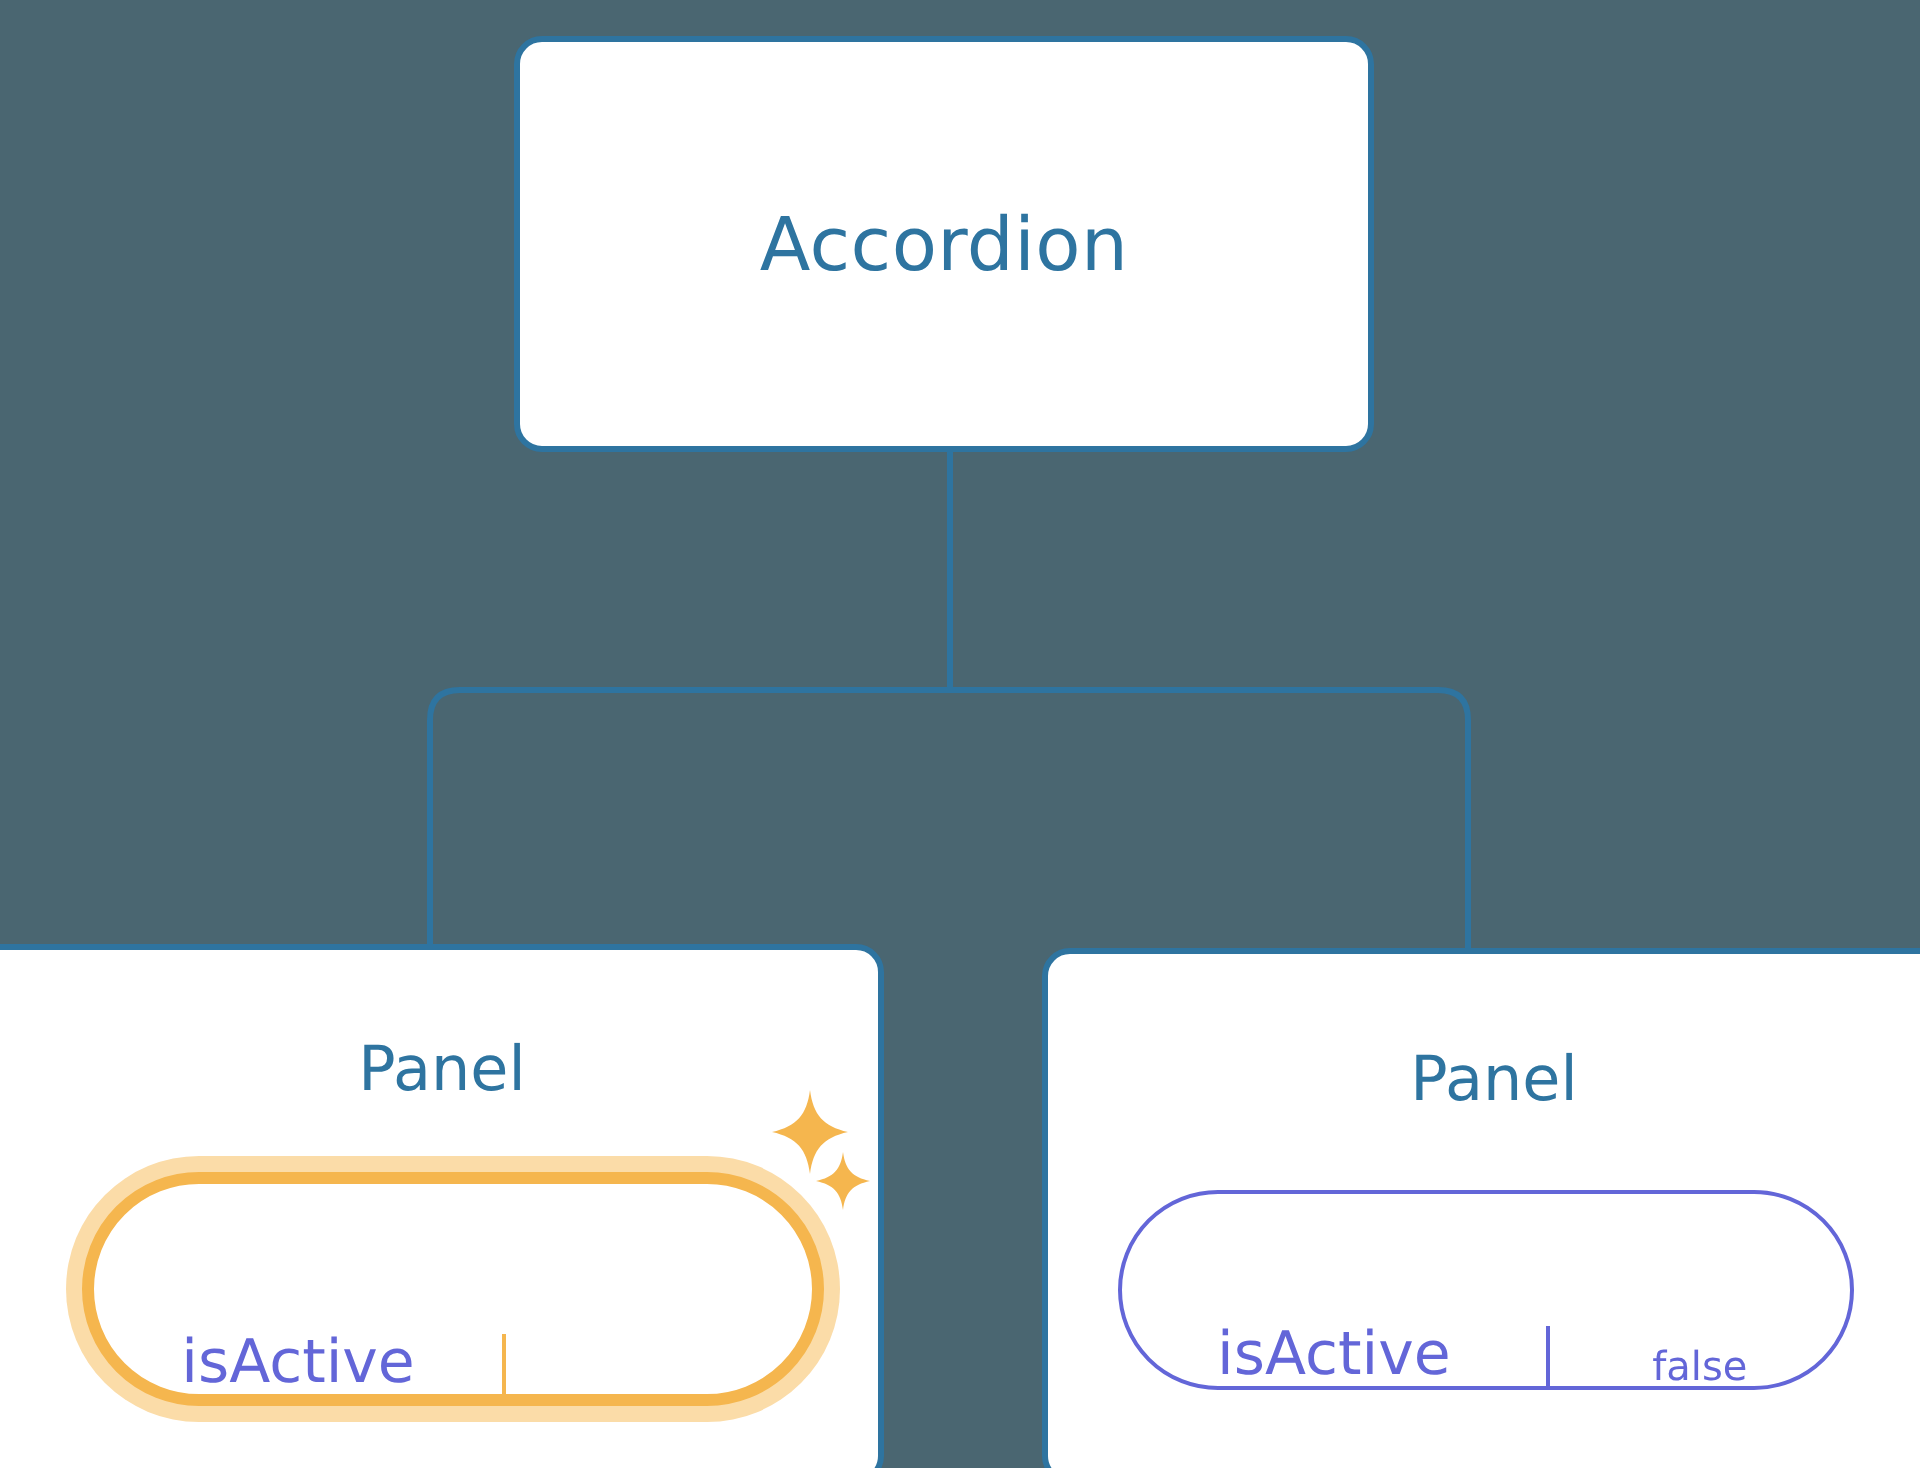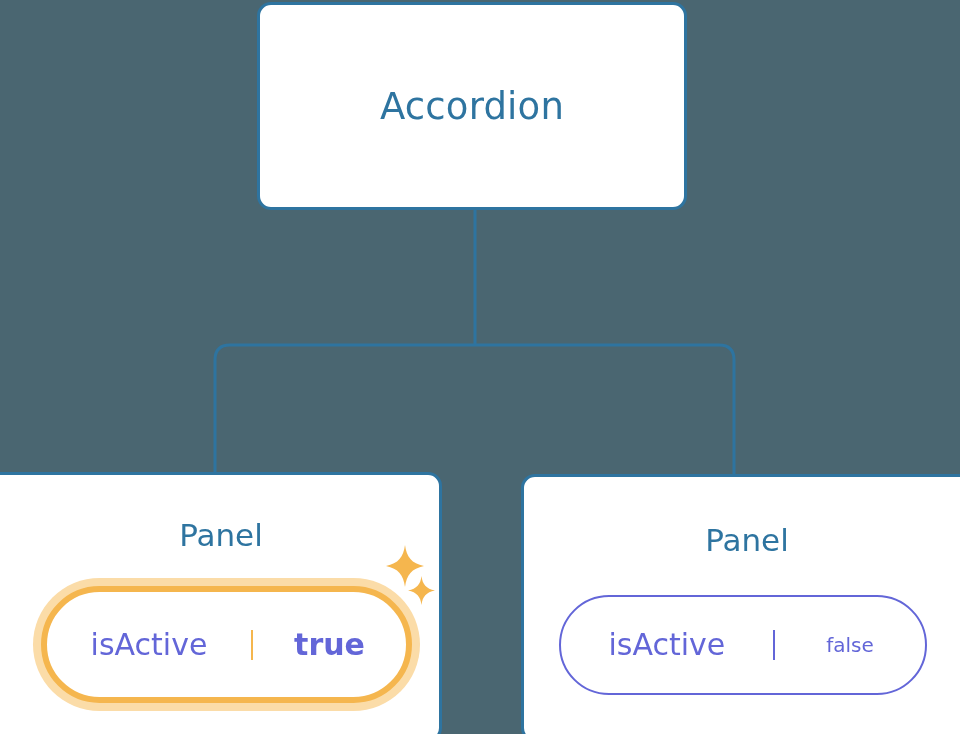--- a/index.html
+++ b/index.html
@@ -37,21 +37,21 @@
     position: absolute;
     background: #ffffff;
     border: 3px solid #2E74A0;
     border-radius: 14px;
     z-index: 2;
   }
 
   
   #node-accordion {
     left: 257px;
-    top: 2px;
+    top: 18px;
     width: 430px;
     height: 208px;
     display: flex;
     align-items: center;
     justify-content: center;
   }
 
   .root-title {
     color: #2E74A0;
     font-size: 37px;
@@ -93,21 +93,21 @@
     line-height: 1;
   }
 
   #node-panel-left .panel-title { top: 45px; padding-left: 14px; }
   #node-panel-right .panel-title { top: 48px; }
 
   
   .prop-pill {
     position: absolute;
     display: flex;
-    align-items: center;
+    align-items: flex-end;
     border-radius: 999px;
     background: #ffffff;
   }
 
   .prop-pill .prop-key,
   .prop-pill .prop-val {
     display: flex;
     align-items: center;
     justify-content: center;
     color: #6366D8;
@@ -174,21 +174,20 @@
   <div class="node-card" id="node-accordion">
     <span class="root-title">Accordion</span>
   </div>
 
   <div class="node-card" id="node-panel-left">
     <div class="panel-inner">
       <span class="panel-title">Panel</span>
 
       <div class="prop-pill highlight" id="pill-left">
         <span class="prop-key">isActive</span>
-        <span class="prop-val">true</span>
       </div>
     </div>
   </div>
 
   <svg class="sparkle" id="sparkle-large" viewBox="0 0 38 42">
     <path d="M19 0 C20.6 12.4 25.6 18.2 38 21 C25.6 23.8 20.6 29.6 19 42 C17.4 29.6 12.4 23.8 0 21 C12.4 18.2 17.4 12.4 19 0 Z" fill="#F5B64E"></path>
   </svg>
   <svg class="sparkle" id="sparkle-small" viewBox="0 0 27 29">
     <path d="M13.5 0 C14.6 8.6 18.1 12.6 27 14.5 C18.1 16.4 14.6 20.4 13.5 29 C12.4 20.4 8.9 16.4 0 14.5 C8.9 12.6 12.4 8.6 13.5 0 Z" fill="#F5B64E"></path>
   </svg>

